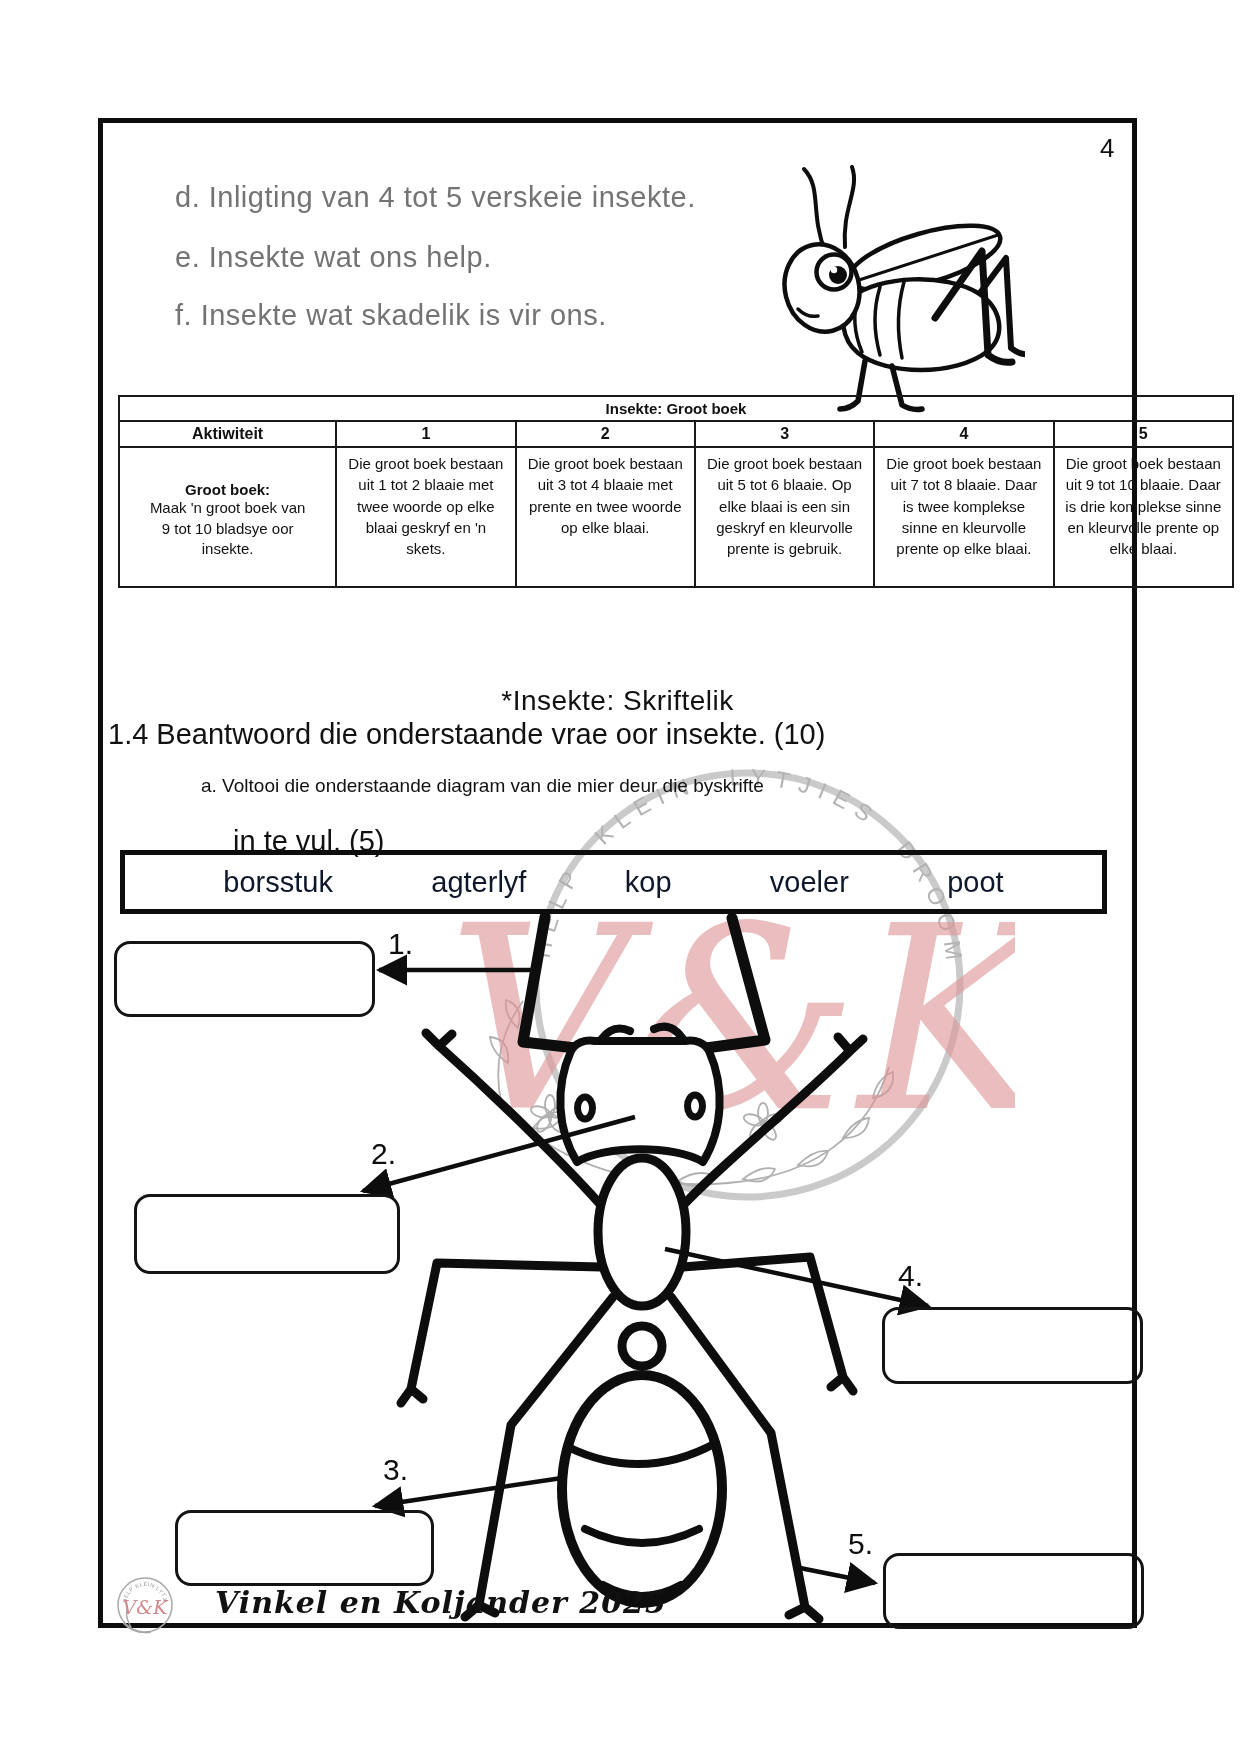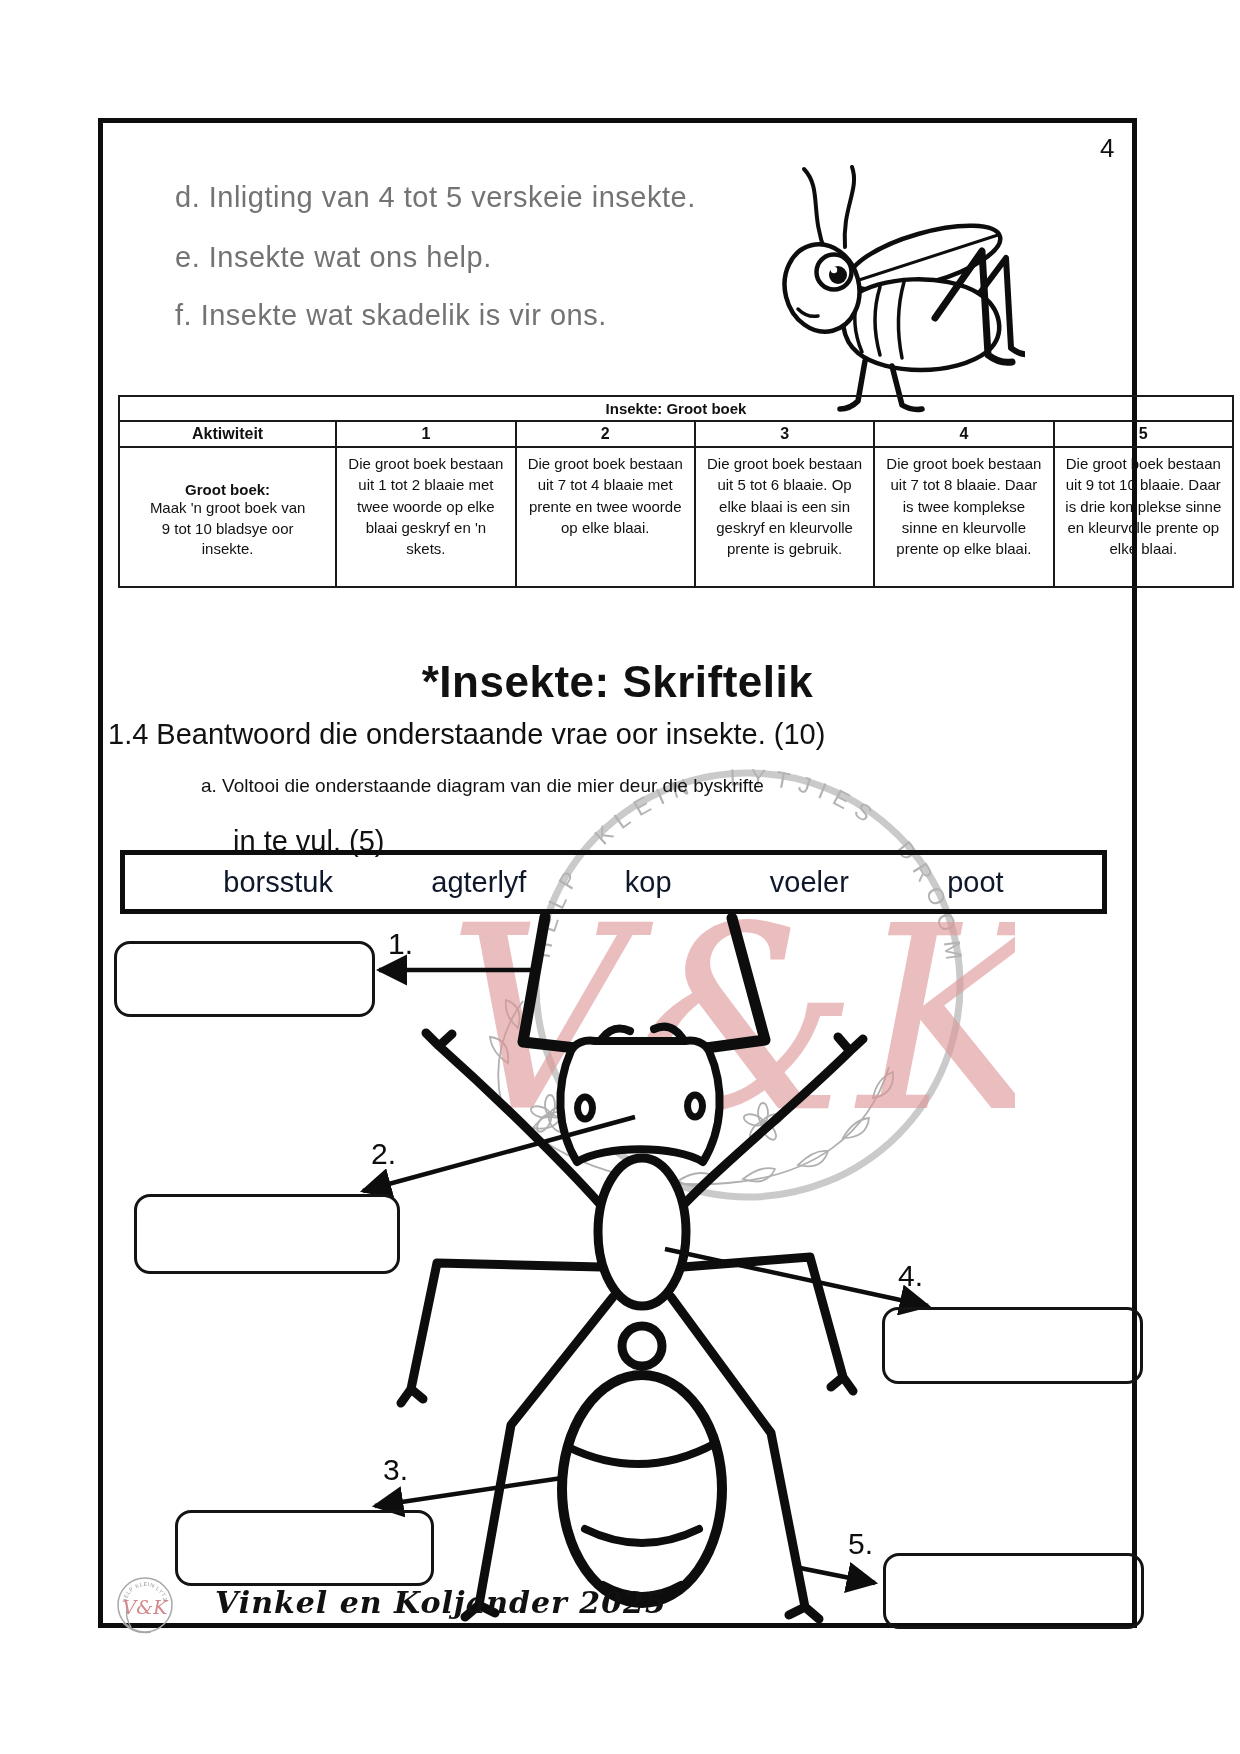--- a/index.html
+++ b/index.html
@@ -16,22 +16,22 @@
   table.rubric{border-collapse:collapse;width:100%;table-layout:fixed;background:transparent;}
   table.rubric th, table.rubric td{border:2px solid #1a1a1a;padding:3px 8px;text-align:center;}
   .t-title{font-size:15px;font-weight:bold;padding:3px 0;}
   .t-colhead{font-size:16px;font-weight:bold;padding:1px 0;}
   .t-activity{font-size:15px;vertical-align:top;}
   .t-activity .act-title{font-weight:bold;margin-top:30px;}
   .t-activity .act-text{white-space:pre-line;line-height:1.38;}
   .t-level{font-size:15px;vertical-align:top;line-height:1.42;margin-left:36px;}
   .t-level div{min-height:130px;padding-top:2px;}
   
-  .sec-heading{position:absolute;left:0;top:534px;width:1029px;text-align:center;
-               font-size:44px;font-weight:bold;letter-spacing:.5px;z-index:3;}
+  .sec-heading{position:absolute;left:0;top:562px;width:1029px;text-align:center;
+               font-size:28px;font-weight:normal;letter-spacing:.5px;z-index:3;}
   .q14{position:absolute;left:5px;top:595px;font-size:29px;z-index:3;white-space:nowrap;}
   .qa1{position:absolute;left:98px;top:652px;font-size:19px;z-index:3;white-space:nowrap;}
   .qa2{position:absolute;left:130px;top:702px;font-size:29px;z-index:3;white-space:nowrap;}
   
   .word-bank{position:absolute;left:17px;top:727px;width:977px;height:54px;
              border:5px solid #0d0d0d;display:flex;align-items:center;
              justify-content:space-evenly;z-index:2;background:transparent;}
   .word-bank span{font-size:29px;color:#0f172a;}
   
   .wm-svg{position:absolute;left:232px;top:502px;width:680px;height:620px;z-index:1;}
@@ -153,21 +153,21 @@
           <td class="t-activity">
             <div class="act-title">Groot boek:</div>
             <div class="act-text">Maak 'n groot boek van
 9 tot 10  bladsye oor
 insekte.</div>
           </td>
           <td class="t-level">
                 <div>Die groot boek bestaan uit 1 tot 2 blaaie met twee woorde op elke blaai geskryf en 'n skets.</div>
               </td>
           <td class="t-level">
-                <div>Die groot boek bestaan uit 7 tot 4 blaaie met prente en twee woorde op elke blaai.</div>
+                <div>Die groot boek bestaan uit 3 tot 4 blaaie met prente en twee woorde op elke blaai.</div>
               </td>
           <td class="t-level">
                 <div>Die groot boek bestaan uit 5 tot 6 blaaie. Op elke blaai is een sin geskryf en kleurvolle prente is gebruik.</div>
               </td>
           <td class="t-level">
                 <div>Die groot boek bestaan uit 7 tot 8 blaaie. Daar is twee komplekse sinne en kleurvolle prente op elke blaai.</div>
               </td>
           <td class="t-level">
                 <div>Die groot boek bestaan uit 9 tot 10 blaaie.  Daar is drie komplekse sinne en kleurvolle prente op elke blaai.</div>
               </td>

